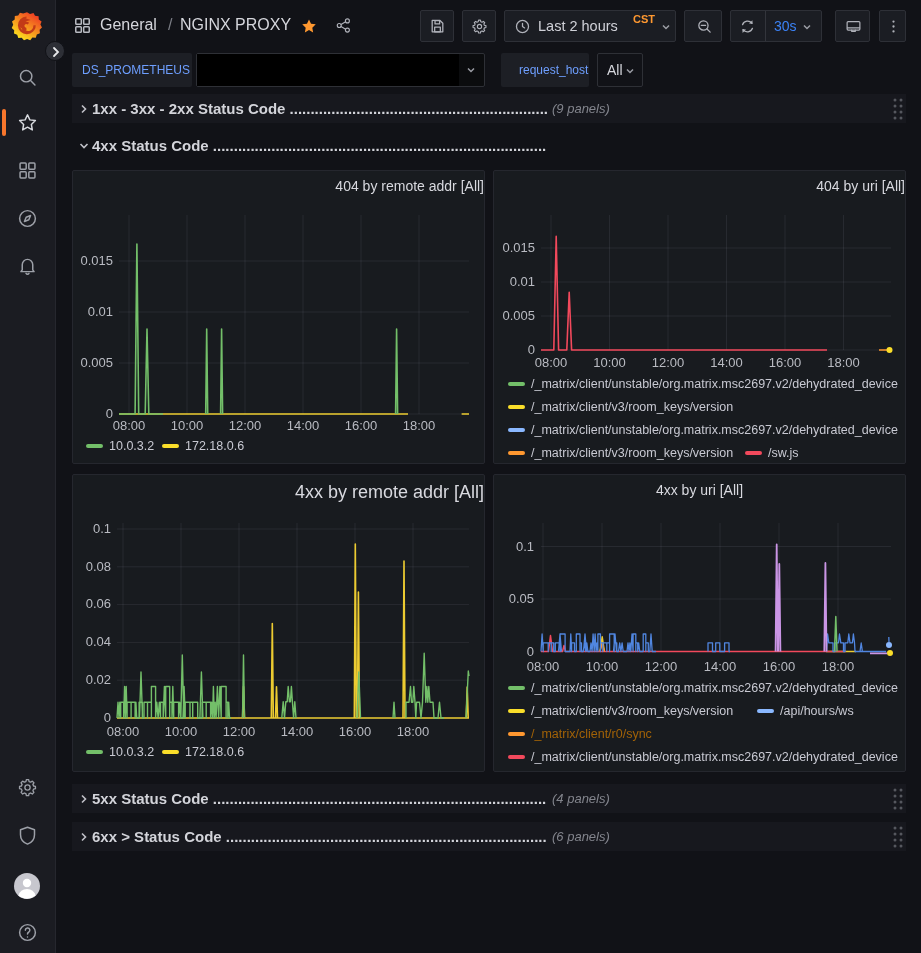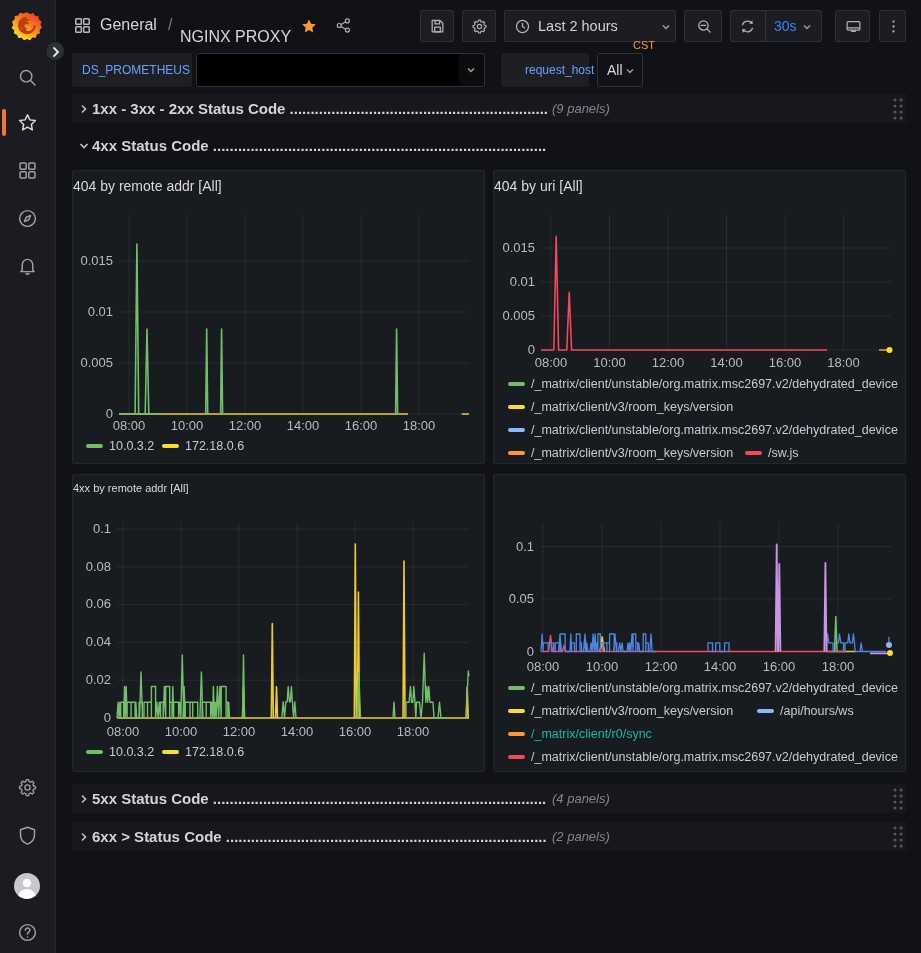--- a/index.html
+++ b/index.html
@@ -62,21 +62,21 @@
     </svg>
   </div>
 <svg width="19" height="19" viewBox="0 0 24 24" style="position:absolute;left:73px;top:16px" fill="none" stroke="#b8bac1" stroke-width="1.9" stroke-linecap="round" stroke-linejoin="round">
     <rect x="3.5" y="3.5" width="7" height="7" rx="1"></rect>
     <rect x="13.5" y="3.5" width="7" height="7" rx="1"></rect>
     <rect x="3.5" y="13.5" width="7" height="7" rx="1"></rect>
     <rect x="13.5" y="13.5" width="7" height="7" rx="1"></rect>
   </svg>
 <div style="position:absolute;left:100px;top:16px;font-size:16px;color:#d5d6dc">General</div>
 <div style="position:absolute;left:168px;top:16px;font-size:16px;color:#7b7d85">/</div>
-<div style="position:absolute;left:180px;top:28px;font-size:16px;color:#d5d6dc">NGINX PROXY</div>
+<div style="position:absolute;left:180px;top:16px;font-size:16px;color:#d5d6dc">NGINX PROXY</div>
 <svg width="18" height="18" viewBox="0 0 24 24" style="position:absolute;left:300px;top:17px" fill="none" stroke="#ff9830" stroke-width="0" stroke-linecap="round" stroke-linejoin="round">
     <path d="M12 3.2 L14.7 9 L21 9.8 L16.4 14.2 L17.5 20.5 L12 17.4 L6.5 20.5 L7.6 14.2 L3 9.8 L9.3 9 Z" fill="#ff9830" stroke="none"></path>
   </svg>
 <svg width="17" height="17" viewBox="0 0 24 24" style="position:absolute;left:335px;top:17px" fill="none" stroke="#b0b2ba" stroke-width="1.6" stroke-linecap="round" stroke-linejoin="round">
     <circle cx="6" cy="12" r="2.8"></circle>
     <circle cx="17.5" cy="5.5" r="2.8"></circle>
     <circle cx="17.5" cy="18.5" r="2.8"></circle>
     <line x1="8.5" y1="10.7" x2="15" y2="6.8"></line>
     <line x1="8.5" y1="13.3" x2="15" y2="17.2"></line>
   </svg>
@@ -92,21 +92,21 @@
       <circle cx="12" cy="12" r="3"></circle>
       <path d="M10.7 3 h2.6 l0.5 2.2 a7 7 0 0 1 1.8 0.75 l1.9 -1.2 l1.85 1.85 l-1.2 1.9 a7 7 0 0 1 0.75 1.8 l2.2 0.5 v2.6 l-2.2 0.5 a7 7 0 0 1 -0.75 1.8 l1.2 1.9 l-1.85 1.85 l-1.9 -1.2 a7 7 0 0 1 -1.8 0.75 l-0.5 2.2 h-2.6 l-0.5 -2.2 a7 7 0 0 1 -1.8 -0.75 l-1.9 1.2 l-1.85 -1.85 l1.2 -1.9 a7 7 0 0 1 -0.75 -1.8 l-2.2 -0.5 v-2.6 l2.2 -0.5 a7 7 0 0 1 0.75 -1.8 l-1.2 -1.9 l1.85 -1.85 l1.9 1.2 a7 7 0 0 1 1.8 -0.75 Z"></path>
     </svg>
   </div>
 <div style="position:absolute;left:504px;top:10px;width:172px;height:32px;background:#1b1d23;border:1px solid #2e3037;border-radius:2px">
     <svg width="17" height="17" viewBox="0 0 24 24" style="position:absolute;left:9px;top:7px" fill="none" stroke="#b0b2ba" stroke-width="1.8" stroke-linecap="round" stroke-linejoin="round">
       <circle cx="12" cy="12" r="8.5"></circle>
       <path d="M12 7.5 V12 L15 14"></path>
     </svg>
     <div style="position:absolute;left:33px;top:7px;font-size:14.5px;color:#d0d1d8">Last 2 hours</div>
-    <div style="position:absolute;left:128px;top:28px;font-size:11px;font-weight:400;color:#ff9830">CST</div>
+    <div style="position:absolute;left:128px;top:2px;font-size:11px;font-weight:700;color:#ff9830">CST</div>
     <svg width="10" height="10" viewBox="0 0 10 10" style="position:absolute;left:156px;top:11px">
       <path d="M2,3.5 L5,6.5 L8,3.5" stroke="#9b9da5" stroke-width="1.5" fill="none"></path>
     </svg>
   </div>
 <div style="position:absolute;left:684px;top:10px;width:38px;height:32px;background:#1b1d23;border:1px solid #2e3037;border-radius:2px">
     <svg width="17" height="17" viewBox="0 0 24 24" style="position:absolute;left:11px;top:7px" fill="none" stroke="#b0b2ba" stroke-width="1.8" stroke-linecap="round" stroke-linejoin="round">
       <circle cx="10.5" cy="10.5" r="6.5"></circle>
       <line x1="15.5" y1="15.5" x2="20" y2="20"></line>
       <line x1="7.5" y1="10.5" x2="13.5" y2="10.5"></line>
     </svg>
@@ -140,21 +140,21 @@
   </div>
 <div style="position:absolute;left:72px;top:53px;width:120px;height:34px;background:#1d1f25;border-radius:2px">
     <div style="position:absolute;left:10px;top:10px;font-size:12px;font-weight:500;color:#6e9fff">DS_PROMETHEUS</div>
   </div>
 <div style="position:absolute;left:196px;top:53px;width:289px;height:34px;background:#0b0c0e;border:1px solid #2e3036;border-radius:2px"></div>
 <div style="position:absolute;left:197px;top:54px;width:262px;height:32px;background:#000"></div>
 <svg width="10" height="10" viewBox="0 0 10 10" style="position:absolute;left:466px;top:65px">
     <path d="M2,3.5 L5,6.5 L8,3.5" stroke="#9b9da5" stroke-width="1.5" fill="none"></path>
   </svg>
 <div style="position:absolute;left:501px;top:53px;width:88px;height:34px;background:#1d1f25;border-radius:2px">
-    <div style="position:absolute;left:24px;top:10px;font-size:12px;font-weight:500;color:#6e9fff">request_host</div>
+    <div style="position:absolute;left:18px;top:10px;font-size:12px;font-weight:500;color:#6e9fff">request_host</div>
   </div>
 <div style="position:absolute;left:597px;top:53px;width:46px;height:34px;background:#111217;border:1px solid #2e3036;border-radius:2px">
     <div style="position:absolute;left:9px;top:8px;font-size:14px;font-weight:500;color:#d5d6dc">All</div>
     <svg width="10" height="10" viewBox="0 0 10 10" style="position:absolute;left:27px;top:12px">
       <path d="M2,3.5 L5,6.5 L8,3.5" stroke="#9b9da5" stroke-width="1.5" fill="none"></path>
     </svg>
   </div>
 <div style="position:absolute;left:72px;top:94px;width:834px;height:29px;background:#17181e;">
     <svg width="12" height="12" style="position:absolute;left:6px;top:9px" viewBox="0 0 12 12">
       <path d="M4,2.5 L7.5,6 L4,9.5" stroke="#c0c1c8" stroke-width="1.6" fill="none"></path>
@@ -193,34 +193,34 @@
       <circle cx="8" cy="14" r="1.5" fill="#55575e"></circle>
       <circle cx="2" cy="20" r="1.5" fill="#55575e"></circle>
       <circle cx="8" cy="20" r="1.5" fill="#55575e"></circle>
     </svg>
   </div>
 <div style="position:absolute;left:72px;top:822px;width:834px;height:29px;background:#17181e;">
     <svg width="12" height="12" style="position:absolute;left:6px;top:9px" viewBox="0 0 12 12">
       <path d="M4,2.5 L7.5,6 L4,9.5" stroke="#c0c1c8" stroke-width="1.6" fill="none"></path>
     </svg>
     <div style="position:absolute;left:20px;top:6px;width:455px;overflow:hidden;white-space:nowrap;font-size:15px;font-weight:700;color:#d3d4da">6xx &gt; Status Code ......................................................................................................................................................</div>
-    <div style="position:absolute;left:480px;top:7px;font-size:13px;font-style:italic;color:#83858d">(2 panels)</div>
+    <div style="position:absolute;left:480px;top:7px;font-size:13px;font-style:italic;color:#83858d">(6 panels)</div>
     <svg width="10" height="22" style="position:absolute;left:821px;top:4px">
       <circle cx="2" cy="2" r="1.5" fill="#55575e"></circle>
       <circle cx="8" cy="2" r="1.5" fill="#55575e"></circle>
       <circle cx="2" cy="8" r="1.5" fill="#55575e"></circle>
       <circle cx="8" cy="8" r="1.5" fill="#55575e"></circle>
       <circle cx="2" cy="14" r="1.5" fill="#55575e"></circle>
       <circle cx="8" cy="14" r="1.5" fill="#55575e"></circle>
       <circle cx="2" cy="20" r="1.5" fill="#55575e"></circle>
       <circle cx="8" cy="20" r="1.5" fill="#55575e"></circle>
     </svg>
   </div>
 <div style="position:absolute;left:72px;top:170px;width:413px;height:294px;background:#181b1f;border:1px solid #25272e;border-radius:2px;overflow:hidden">
-    <div style="position:absolute;left:0;top:7px;width:100%;text-align:left;font-size:14px;font-weight:500;color:#d8d9df">404 by remote addr [All]</div>
+    <div style="position:absolute;left:0;top:7px;width:100%;text-align:right;font-size:14px;font-weight:500;color:#d8d9df">404 by remote addr [All]</div>
     <svg width="413" height="294" style="position:absolute;left:0;top:0">
       <line x1="56" y1="44" x2="56" y2="243" stroke="rgba(204,204,220,0.09)" stroke-width="1"></line>
       <line x1="114" y1="44" x2="114" y2="243" stroke="rgba(204,204,220,0.09)" stroke-width="1"></line>
       <line x1="172" y1="44" x2="172" y2="243" stroke="rgba(204,204,220,0.09)" stroke-width="1"></line>
       <line x1="230" y1="44" x2="230" y2="243" stroke="rgba(204,204,220,0.09)" stroke-width="1"></line>
       <line x1="288" y1="44" x2="288" y2="243" stroke="rgba(204,204,220,0.09)" stroke-width="1"></line>
       <line x1="346" y1="44" x2="346" y2="243" stroke="rgba(204,204,220,0.09)" stroke-width="1"></line>
       <line x1="46" y1="243" x2="396" y2="243" stroke="rgba(204,204,220,0.09)" stroke-width="1"></line>
       <line x1="46" y1="192" x2="396" y2="192" stroke="rgba(204,204,220,0.09)" stroke-width="1"></line>
       <line x1="46" y1="141" x2="396" y2="141" stroke="rgba(204,204,220,0.09)" stroke-width="1"></line>
@@ -237,21 +237,21 @@
       <text x="346" y="259" fill="#b9bbc2" font-size="13" text-anchor="middle">18:00</text>
       <path d="M46,243 H335 M388.6,243 H396" fill="none" stroke="#eccb31" stroke-width="1.6" stroke-linejoin="round"></path>
       <path d="M46,243 H62.1 L63.9,73 L65.7,243 H72.2 L74,158 L75.8,243 H90 M132.7,243.0 L133.7,158.0 L134.7,243.0 M147.6,243.0 L148.6,158.0 L149.6,243.0 M322.6,243.0 L323.6,158.0 L324.6,243.0" fill="none" stroke="#73bf69" stroke-width="1.6" stroke-linejoin="round"></path>
     </svg>
     <div style="position:absolute;left:13px;top:273px;width:17px;height:4px;border-radius:2px;background:#73bf69"></div>
     <div style="position:absolute;left:36px;top:267px;white-space:nowrap;font-size:12.5px;color:#c8c9d2;line-height:16px">10.0.3.2</div>
     <div style="position:absolute;left:89px;top:273px;width:17px;height:4px;border-radius:2px;background:#fade2a"></div>
     <div style="position:absolute;left:112px;top:267px;white-space:nowrap;font-size:12.5px;color:#c8c9d2;line-height:16px">172.18.0.6</div>
   </div>
 <div style="position:absolute;left:493px;top:170px;width:413px;height:294px;background:#181b1f;border:1px solid #25272e;border-radius:2px;overflow:hidden">
-    <div style="position:absolute;left:0;top:7px;width:100%;text-align:left;font-size:14px;font-weight:500;color:#d8d9df">404 by uri [All]</div>
+    <div style="position:absolute;left:0;top:7px;width:100%;text-align:right;font-size:14px;font-weight:500;color:#d8d9df">404 by uri [All]</div>
     <svg width="413" height="294" style="position:absolute;left:0;top:0">
       <line x1="57" y1="44" x2="57" y2="179" stroke="rgba(204,204,220,0.09)" stroke-width="1"></line>
       <line x1="115.5" y1="44" x2="115.5" y2="179" stroke="rgba(204,204,220,0.09)" stroke-width="1"></line>
       <line x1="174" y1="44" x2="174" y2="179" stroke="rgba(204,204,220,0.09)" stroke-width="1"></line>
       <line x1="232.5" y1="44" x2="232.5" y2="179" stroke="rgba(204,204,220,0.09)" stroke-width="1"></line>
       <line x1="291" y1="44" x2="291" y2="179" stroke="rgba(204,204,220,0.09)" stroke-width="1"></line>
       <line x1="349.5" y1="44" x2="349.5" y2="179" stroke="rgba(204,204,220,0.09)" stroke-width="1"></line>
       <line x1="47" y1="179" x2="397" y2="179" stroke="rgba(204,204,220,0.09)" stroke-width="1"></line>
       <line x1="47" y1="145" x2="397" y2="145" stroke="rgba(204,204,220,0.09)" stroke-width="1"></line>
       <line x1="47" y1="111" x2="397" y2="111" stroke="rgba(204,204,220,0.09)" stroke-width="1"></line>
@@ -275,21 +275,21 @@
     <div style="position:absolute;left:14px;top:234px;width:17px;height:4px;border-radius:2px;background:#fade2a"></div>
     <div style="position:absolute;left:37px;top:228px;white-space:nowrap;font-size:12.5px;color:#c8c9d2;line-height:16px">/_matrix/client/v3/room_keys/version</div>
     <div style="position:absolute;left:14px;top:257px;width:17px;height:4px;border-radius:2px;background:#8ab8ff"></div>
     <div style="position:absolute;left:37px;top:251px;width:368px;overflow:hidden;white-space:nowrap;font-size:12.5px;color:#c8c9d2;line-height:16px">/_matrix/client/unstable/org.matrix.msc2697.v2/dehydrated_device</div>
     <div style="position:absolute;left:14px;top:280px;width:17px;height:4px;border-radius:2px;background:#ff9830"></div>
     <div style="position:absolute;left:37px;top:274px;white-space:nowrap;font-size:12.5px;color:#c8c9d2;line-height:16px">/_matrix/client/v3/room_keys/version</div>
     <div style="position:absolute;left:251px;top:280px;width:17px;height:4px;border-radius:2px;background:#f2495c"></div>
     <div style="position:absolute;left:274px;top:274px;white-space:nowrap;font-size:12.5px;color:#c8c9d2;line-height:16px">/sw.js</div>
   </div>
 <div style="position:absolute;left:72px;top:474px;width:413px;height:298px;background:#181b1f;border:1px solid #25272e;border-radius:2px;overflow:hidden">
-    <div style="position:absolute;left:0;top:7px;width:100%;text-align:left;font-size:11px;font-weight:500;color:#d8d9df">4xx by remote addr [All]</div>
+    <div style="position:absolute;left:0;top:7px;width:100%;text-align:right;font-size:18px;font-weight:500;color:#d8d9df">4xx by remote addr [All]</div>
     <svg width="413" height="298" style="position:absolute;left:0;top:0">
       <line x1="50" y1="48" x2="50" y2="243" stroke="rgba(204,204,220,0.09)" stroke-width="1"></line>
       <line x1="108" y1="48" x2="108" y2="243" stroke="rgba(204,204,220,0.09)" stroke-width="1"></line>
       <line x1="166" y1="48" x2="166" y2="243" stroke="rgba(204,204,220,0.09)" stroke-width="1"></line>
       <line x1="224" y1="48" x2="224" y2="243" stroke="rgba(204,204,220,0.09)" stroke-width="1"></line>
       <line x1="282" y1="48" x2="282" y2="243" stroke="rgba(204,204,220,0.09)" stroke-width="1"></line>
       <line x1="340" y1="48" x2="340" y2="243" stroke="rgba(204,204,220,0.09)" stroke-width="1"></line>
       <line x1="44" y1="243" x2="396" y2="243" stroke="rgba(204,204,220,0.09)" stroke-width="1"></line>
       <line x1="44" y1="205.2" x2="396" y2="205.2" stroke="rgba(204,204,220,0.09)" stroke-width="1"></line>
       <line x1="44" y1="167.4" x2="396" y2="167.4" stroke="rgba(204,204,220,0.09)" stroke-width="1"></line>
@@ -310,20 +310,21 @@
       <text x="340" y="261" fill="#b9bbc2" font-size="13" text-anchor="middle">18:00</text>
       <path d="M44,243 H396 M169.5,243.0 L170.5,211.5 L171.5,243.0 M198.3,243.0 L199.3,148.5 L200.3,243.0 M202.5,243.0 L203.5,211.8 L204.5,243.0 M281.3,243.0 L282.3,69.0 L283.3,243.0 M284.4,243.0 L285.4,117.0 L286.4,243.0 M330.0,243.0 L331.0,86.0 L332.0,243.0 M393.2,243.0 L394.2,212.0 L395.2,243.0" fill="none" stroke="#eccb31" stroke-width="1.6" stroke-linejoin="round"></path>
       <path d="M44.0,243.0 L45.0,227.2 L46.0,243.0 L46.8,227.2 L47.7,243.0 L47.7,227.2 L50.7,227.2 L50.7,243.0 L51.6,211.5 L52.4,243.0 L53.2,211.5 L54.1,243.0 L54.1,227.2 L58.1,227.2 L58.1,243.0 L58.1,227.2 L62.1,227.2 L62.1,243.0 L62.9,227.2 L63.7,243.0 L66.1,243.0 L66.1,227.2 L69.3,227.2 L69.3,243.0 L71.0,243.0 L71.0,227.2 L74.5,227.2 L74.5,243.0 L74.5,227.2 L78.4,227.2 L78.4,243.0 L78.4,211.5 L82.6,211.5 L82.6,243.0 L83.8,227.2 L85.1,243.0 L86.3,227.2 L87.5,243.0 L87.5,227.2 L90.2,227.2 L90.2,243.0 L91.4,211.5 L92.7,243.0 L92.7,211.5 L96.7,211.5 L96.7,243.0 L96.7,227.2 L99.0,227.2 L99.0,243.0 L99.8,211.5 L100.7,243.0 L100.7,227.2 L105.6,227.2 L105.6,243.0 L106.7,227.2 L107.8,243.0 L110.0,243.0 L111.1,211.5 L112.2,243.0 L112.2,227.2 L117.0,227.2 L117.0,243.0 L117.0,227.2 L119.7,227.2 L119.7,243.0 L119.7,227.2 L124.7,227.2 L124.7,243.0 L127.6,243.0 L129.1,243.0 L129.1,227.2 L133.2,227.2 L133.2,243.0 L133.2,227.2 L137.6,227.2 L137.6,243.0 L138.6,227.2 L139.6,243.0 L140.4,211.5 L141.3,243.0 L142.2,227.2 L143.1,243.0 L144.4,211.5 L145.6,243.0 L146.9,211.5 L148.2,243.0 L148.2,211.5 L153.1,211.5 L153.1,243.0 L153.1,227.2 L154.8,227.2 L154.8,243.0 L155.7,227.2 L156.5,243.0 L158.0,243.0 M66.5,243.0 L68.0,197.0 L69.5,243.0 M107.8,243.0 L109.3,180.0 L110.8,243.0 M126.9,243.0 L128.4,197.0 L129.9,243.0 M169.5,243.0 L170.5,180.0 L171.5,243.0 M208.8,243 L210.2,226.8 L211.5,243 L212.8,226.8 L214.2,226.8 L215.2,211.5 L216.4,226.8 L217.4,226.8 L218.4,211.5 L219.4,226.8 L220.6,243 L221.8,226.8 L223,243 M333,243 L333,227.2 L336,227.2 L337.5,211.5 L338.5,227.2 L339.8,227.2 L340.8,211.5 L342,227.2 L342.8,243 L343.6,227.2 L346.5,227.2 L348,243 L349.5,227.2 L351.2,178.2 L352.8,227.2 L353.8,211.5 L354.8,227.2 L355.8,211.5 L357,227.2 L360,227.2 L361,243 L365,243 L366.5,227.2 L368,243 L371,243 M320,243 L321,227.3 L322,243 M284,243 L285.8,197 L287.5,243 M393,243 L395.3,196 L396,201" fill="none" stroke="#73bf69" stroke-width="1.4" stroke-linejoin="round"></path>
     </svg>
     <div style="position:absolute;left:13px;top:275px;width:17px;height:4px;border-radius:2px;background:#73bf69"></div>
     <div style="position:absolute;left:36px;top:269px;white-space:nowrap;font-size:12.5px;color:#c8c9d2;line-height:16px">10.0.3.2</div>
     <div style="position:absolute;left:89px;top:275px;width:17px;height:4px;border-radius:2px;background:#fade2a"></div>
     <div style="position:absolute;left:112px;top:269px;white-space:nowrap;font-size:12.5px;color:#c8c9d2;line-height:16px">172.18.0.6</div>
   </div>
 <div style="position:absolute;left:493px;top:474px;width:413px;height:298px;background:#181b1f;border:1px solid #25272e;border-radius:2px;overflow:hidden">
+    <div style="position:absolute;left:0;top:7px;width:100%;text-align:center;font-size:14px;font-weight:500;color:#d8d9df">4xx by uri [All]</div>
     <svg width="413" height="298" style="position:absolute;left:0;top:0">
       <line x1="49" y1="48" x2="49" y2="176.5" stroke="rgba(204,204,220,0.09)" stroke-width="1"></line>
       <line x1="108" y1="48" x2="108" y2="176.5" stroke="rgba(204,204,220,0.09)" stroke-width="1"></line>
       <line x1="167" y1="48" x2="167" y2="176.5" stroke="rgba(204,204,220,0.09)" stroke-width="1"></line>
       <line x1="226" y1="48" x2="226" y2="176.5" stroke="rgba(204,204,220,0.09)" stroke-width="1"></line>
       <line x1="285" y1="48" x2="285" y2="176.5" stroke="rgba(204,204,220,0.09)" stroke-width="1"></line>
       <line x1="344" y1="48" x2="344" y2="176.5" stroke="rgba(204,204,220,0.09)" stroke-width="1"></line>
       <line x1="47" y1="176.5" x2="397" y2="176.5" stroke="rgba(204,204,220,0.09)" stroke-width="1"></line>
       <line x1="47" y1="124" x2="397" y2="124" stroke="rgba(204,204,220,0.09)" stroke-width="1"></line>
       <line x1="47" y1="71.5" x2="397" y2="71.5" stroke="rgba(204,204,220,0.09)" stroke-width="1"></line>
@@ -345,16 +346,16 @@
       <circle cx="395" cy="170" r="3" fill="#8ab8ff"></circle>
       <circle cx="396" cy="178" r="3" fill="#fade2a"></circle>
     </svg>
     <div style="position:absolute;left:14px;top:211px;width:17px;height:4px;border-radius:2px;background:#73bf69"></div>
     <div style="position:absolute;left:37px;top:205px;width:368px;overflow:hidden;white-space:nowrap;font-size:12.5px;color:#c8c9d2;line-height:16px">/_matrix/client/unstable/org.matrix.msc2697.v2/dehydrated_device</div>
     <div style="position:absolute;left:14px;top:234px;width:17px;height:4px;border-radius:2px;background:#fade2a"></div>
     <div style="position:absolute;left:37px;top:228px;white-space:nowrap;font-size:12.5px;color:#c8c9d2;line-height:16px">/_matrix/client/v3/room_keys/version</div>
     <div style="position:absolute;left:263px;top:234px;width:17px;height:4px;border-radius:2px;background:#8ab8ff"></div>
     <div style="position:absolute;left:286px;top:228px;white-space:nowrap;font-size:12.5px;color:#c8c9d2;line-height:16px">/api/hours/ws</div>
     <div style="position:absolute;left:14px;top:257px;width:17px;height:4px;border-radius:2px;background:#ff9830"></div>
-    <div style="position:absolute;left:37px;top:251px;white-space:nowrap;font-size:12.5px;color:#14b8a6;line-height:16px">/_matrix/client/r0/sync</div>
+    <div style="position:absolute;left:37px;top:251px;white-space:nowrap;font-size:12.5px;color:#a16207;line-height:16px">/_matrix/client/r0/sync</div>
     <div style="position:absolute;left:14px;top:280px;width:17px;height:4px;border-radius:2px;background:#f2495c"></div>
     <div style="position:absolute;left:37px;top:274px;width:368px;overflow:hidden;white-space:nowrap;font-size:12.5px;color:#c8c9d2;line-height:16px">/_matrix/client/unstable/org.matrix.msc2697.v2/dehydrated_device</div>
   </div>
 
 </body></html>

